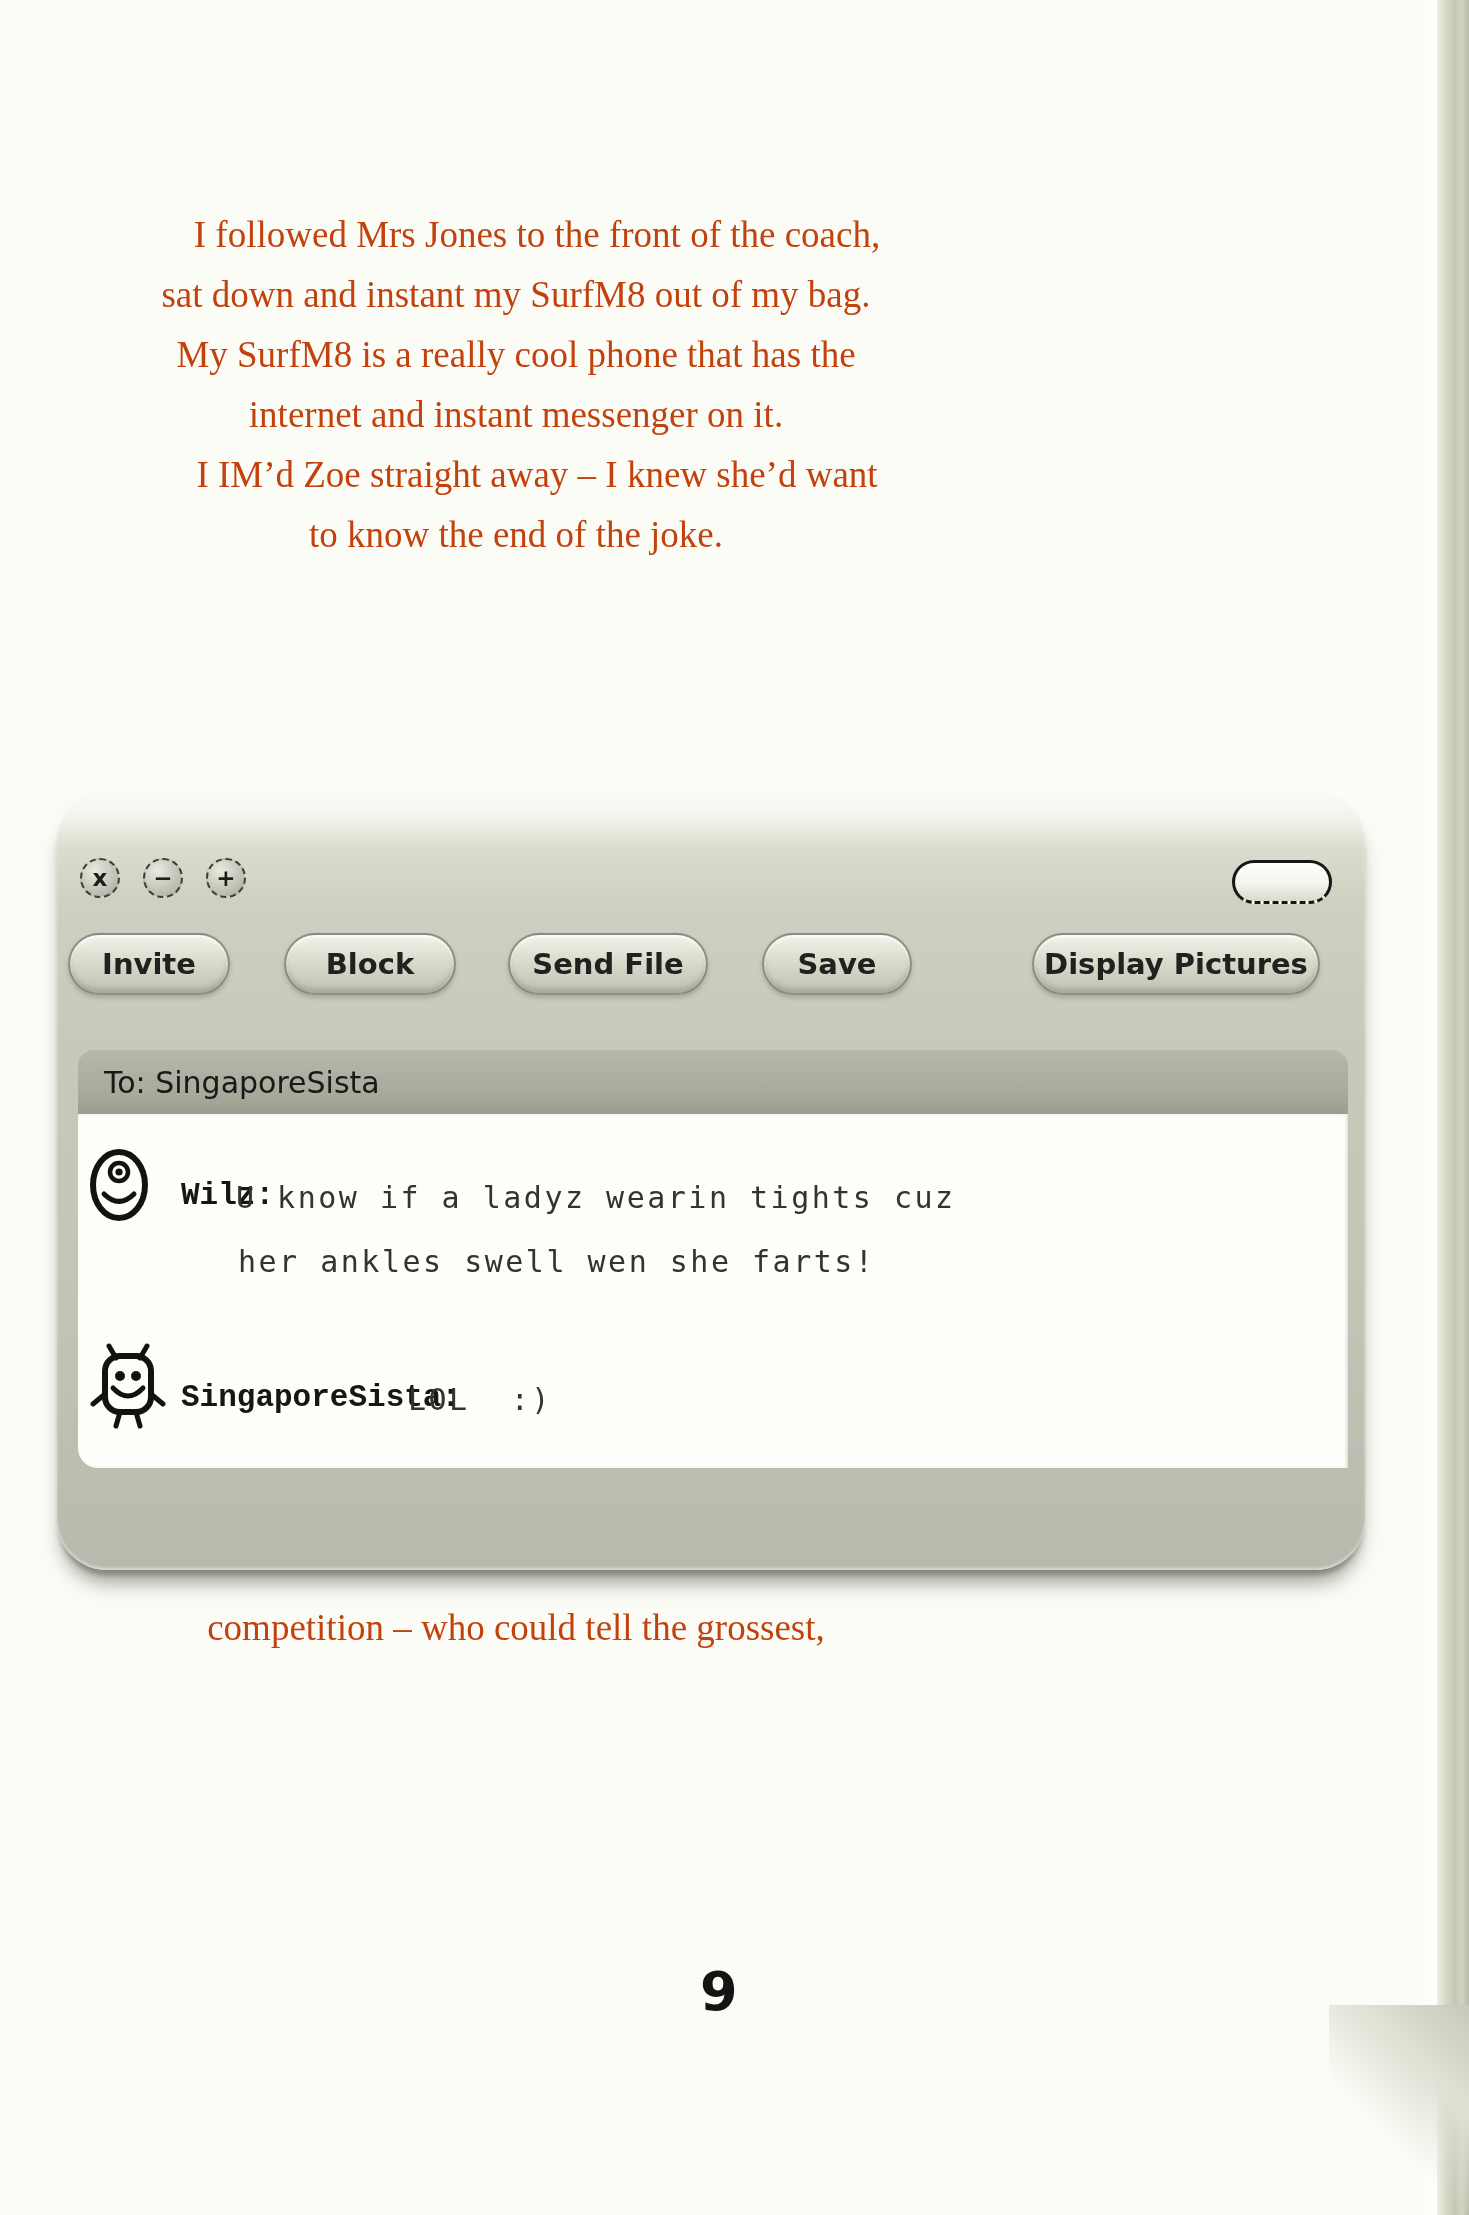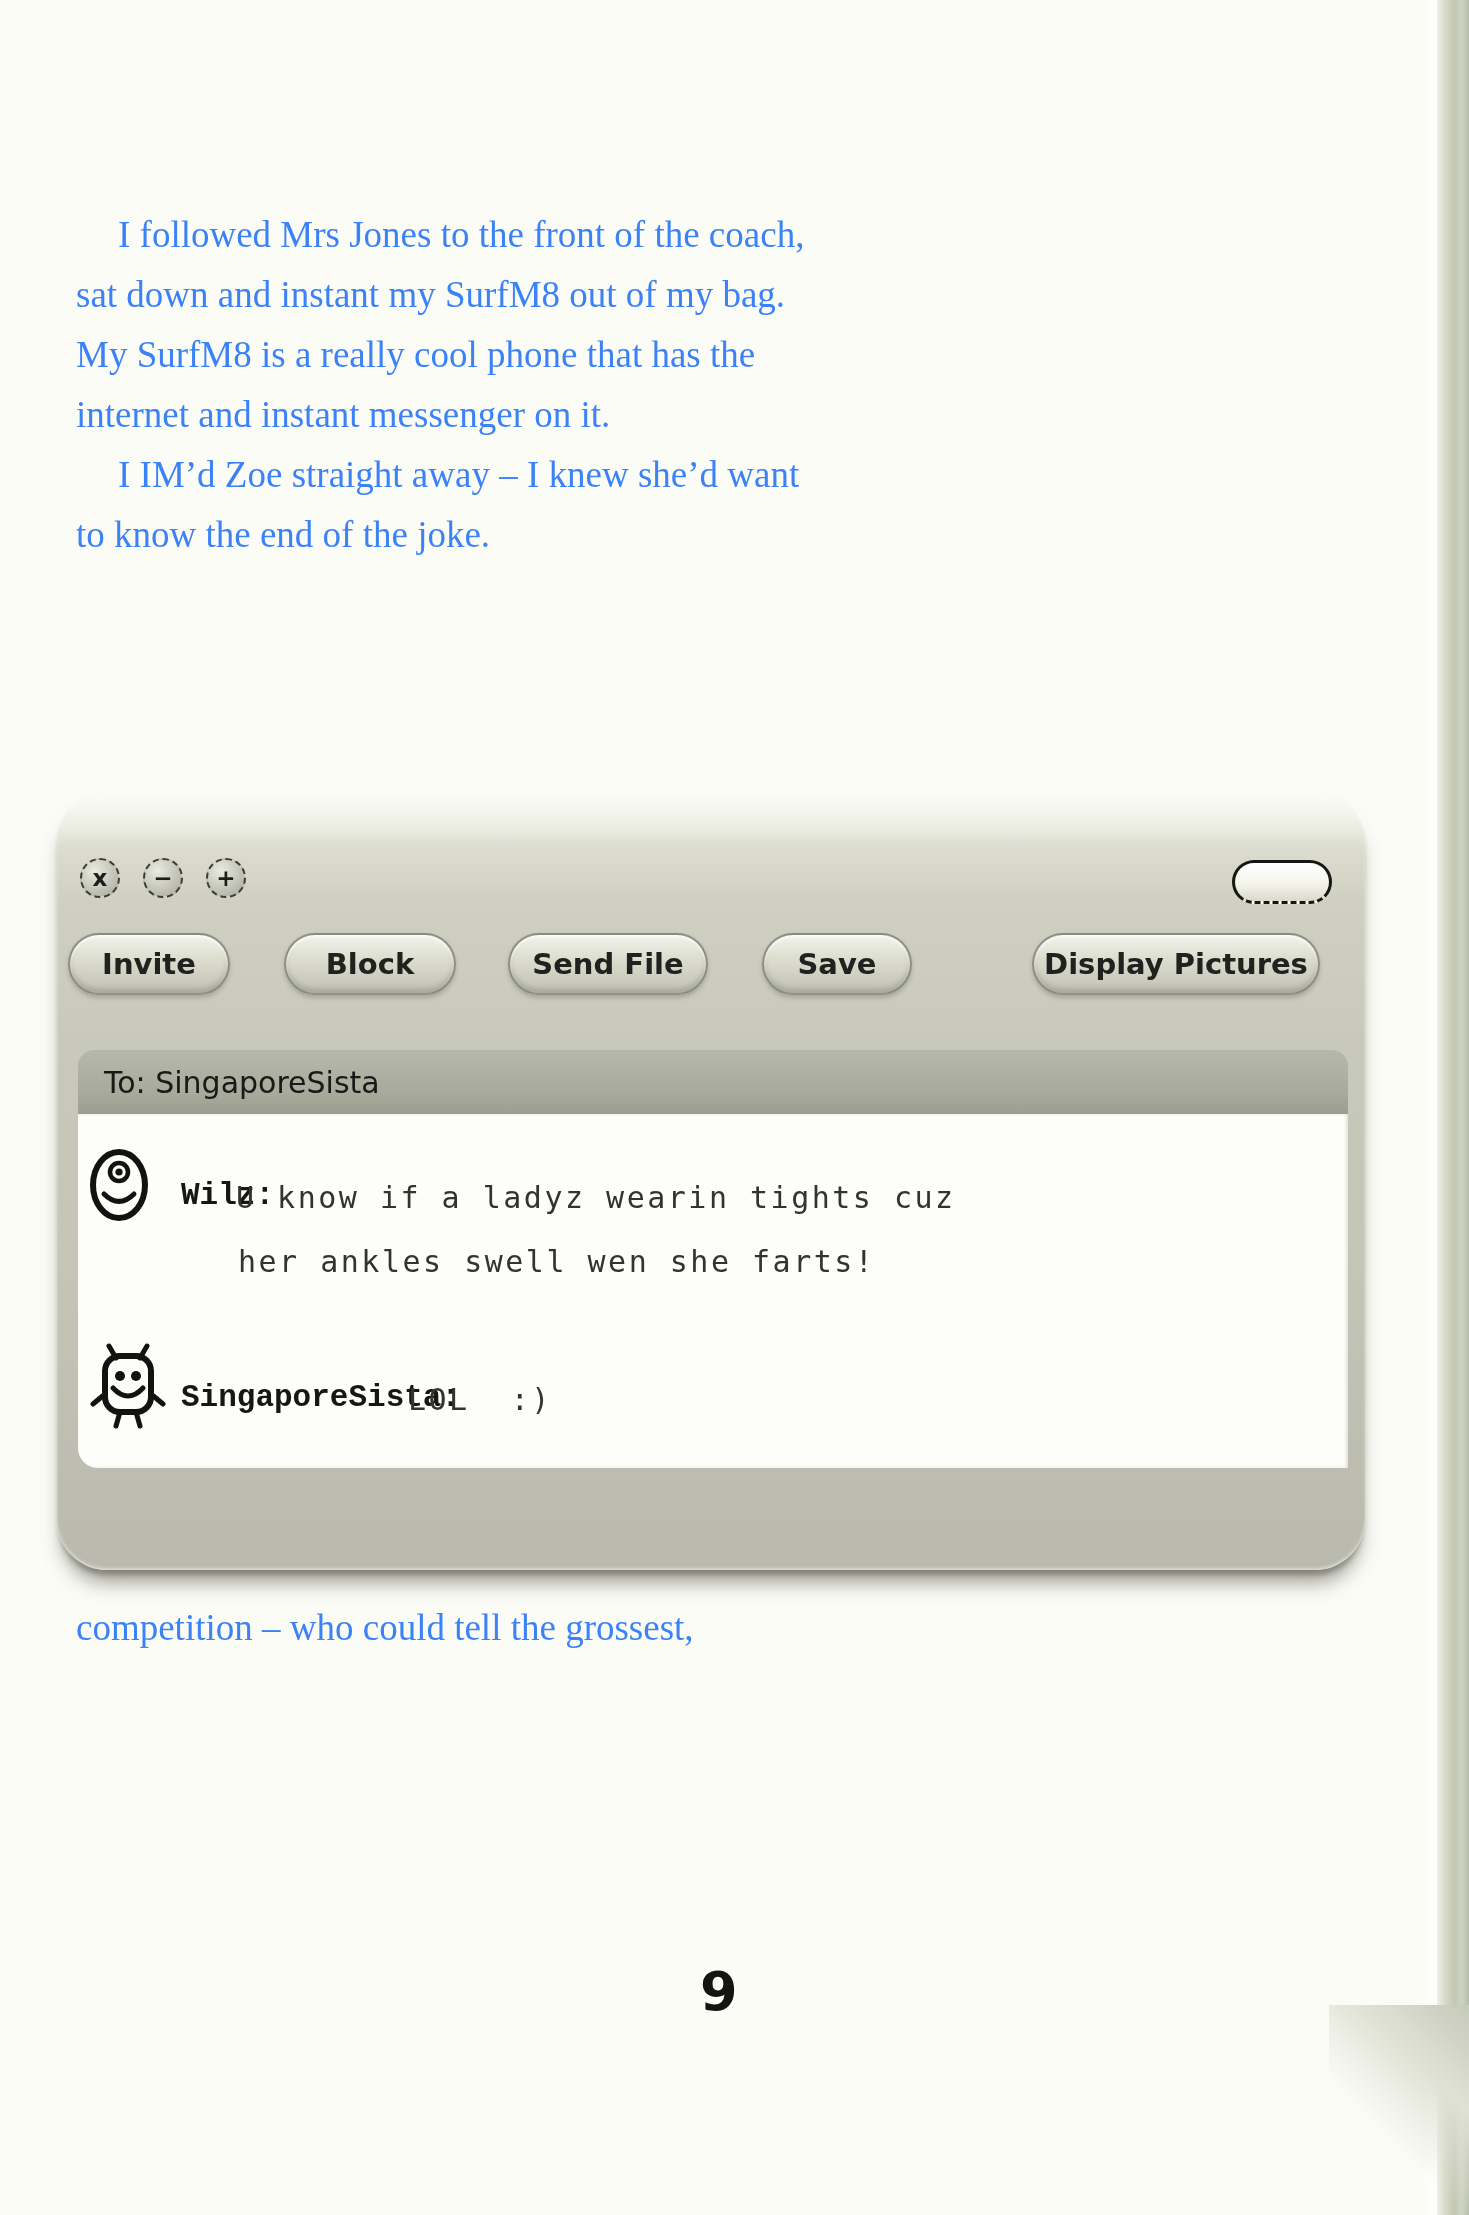--- a/index.html
+++ b/index.html
@@ -9,23 +9,23 @@
     font-family:"Liberation Sans",sans-serif;
   }
   
   .page-edge-gap{position:absolute;right:32px;top:0;width:14px;height:100%;
     background:linear-gradient(90deg,rgba(252,252,247,0),#ffffff);}
   .page-edge-band{position:absolute;right:0;top:0;width:32px;height:100%;
     background:linear-gradient(90deg,#eff0e6 0%,#d7dbc9 25%,#c3c8b4 55%,#cfd3c2 78%,#b7bcaa 100%);}
   .corner-curl{position:absolute;right:0;bottom:0;width:140px;height:210px;
     background:linear-gradient(225deg,#c6cab9 0%,#dfe1d4 30%,rgba(252,252,247,0) 62%);}
   
-  .story{position:absolute;left:76px;width:880px;color:#3b82f6;
+  .story{position:absolute;left:76px;width:880px;color:#c2410c;
     font-family:"Liberation Serif","DejaVu Serif",serif;
-    font-size:37px;line-height:60px;white-space:nowrap;}
+    font-size:37px;line-height:60px;white-space:nowrap;text-align:center;}
   #para1{top:205px;}
   #para2{top:1598px;}
   .story .line{height:60px;}
   .story .indent{text-indent:42px;}
   .page-number{position:absolute;left:700px;top:1960px;
     font-family:"DejaVu Sans",sans-serif;font-weight:bold;font-size:54px;color:#141414;}
   
   #im-window{position:absolute;left:57px;top:792px;width:1308px;height:778px;
     border-radius:50px;
     background:linear-gradient(180deg,#f4f4ec 0%,#dedfd2 6%,#cfd0c2 14%,#c8c9bb 32%,#c4c5b7 62%,#b9baad 100%);

